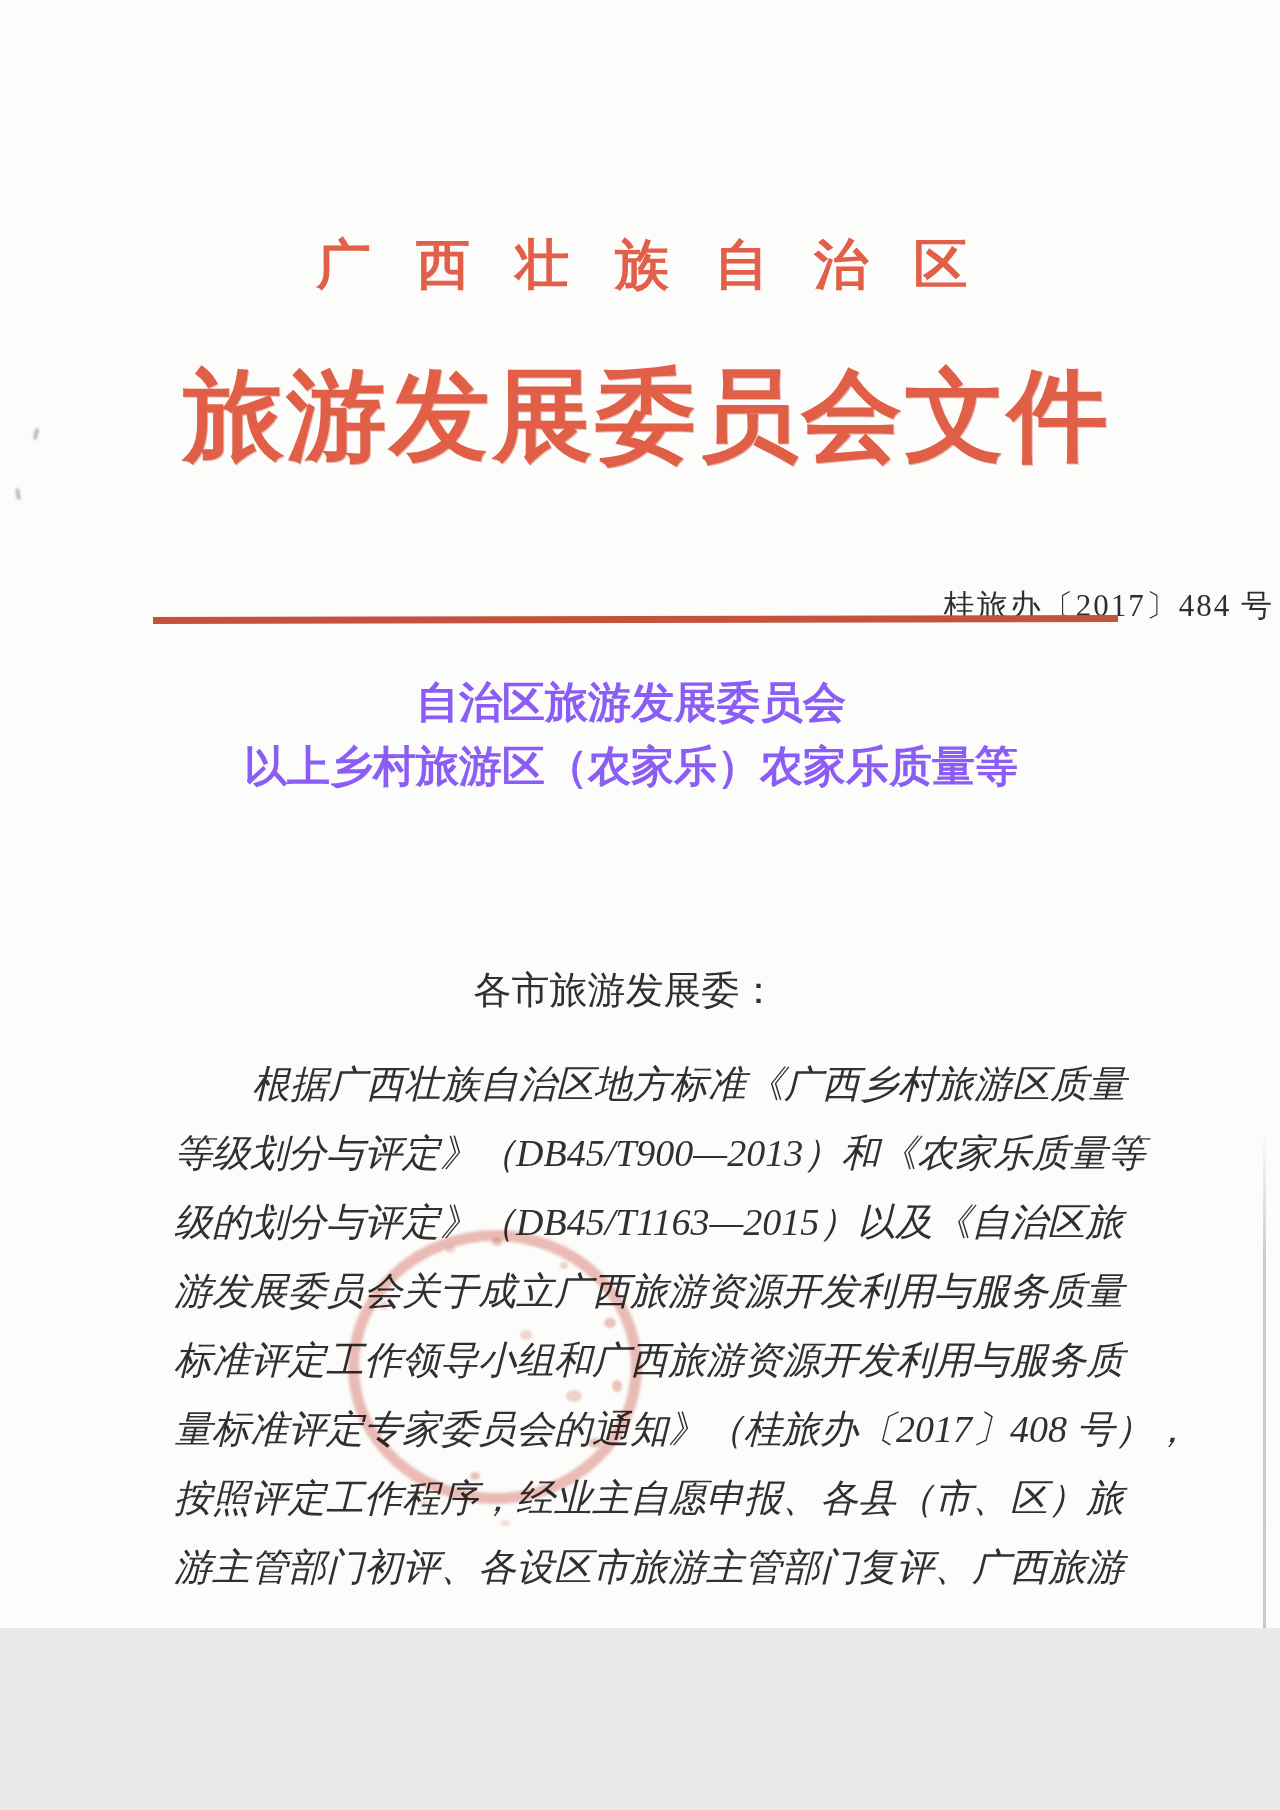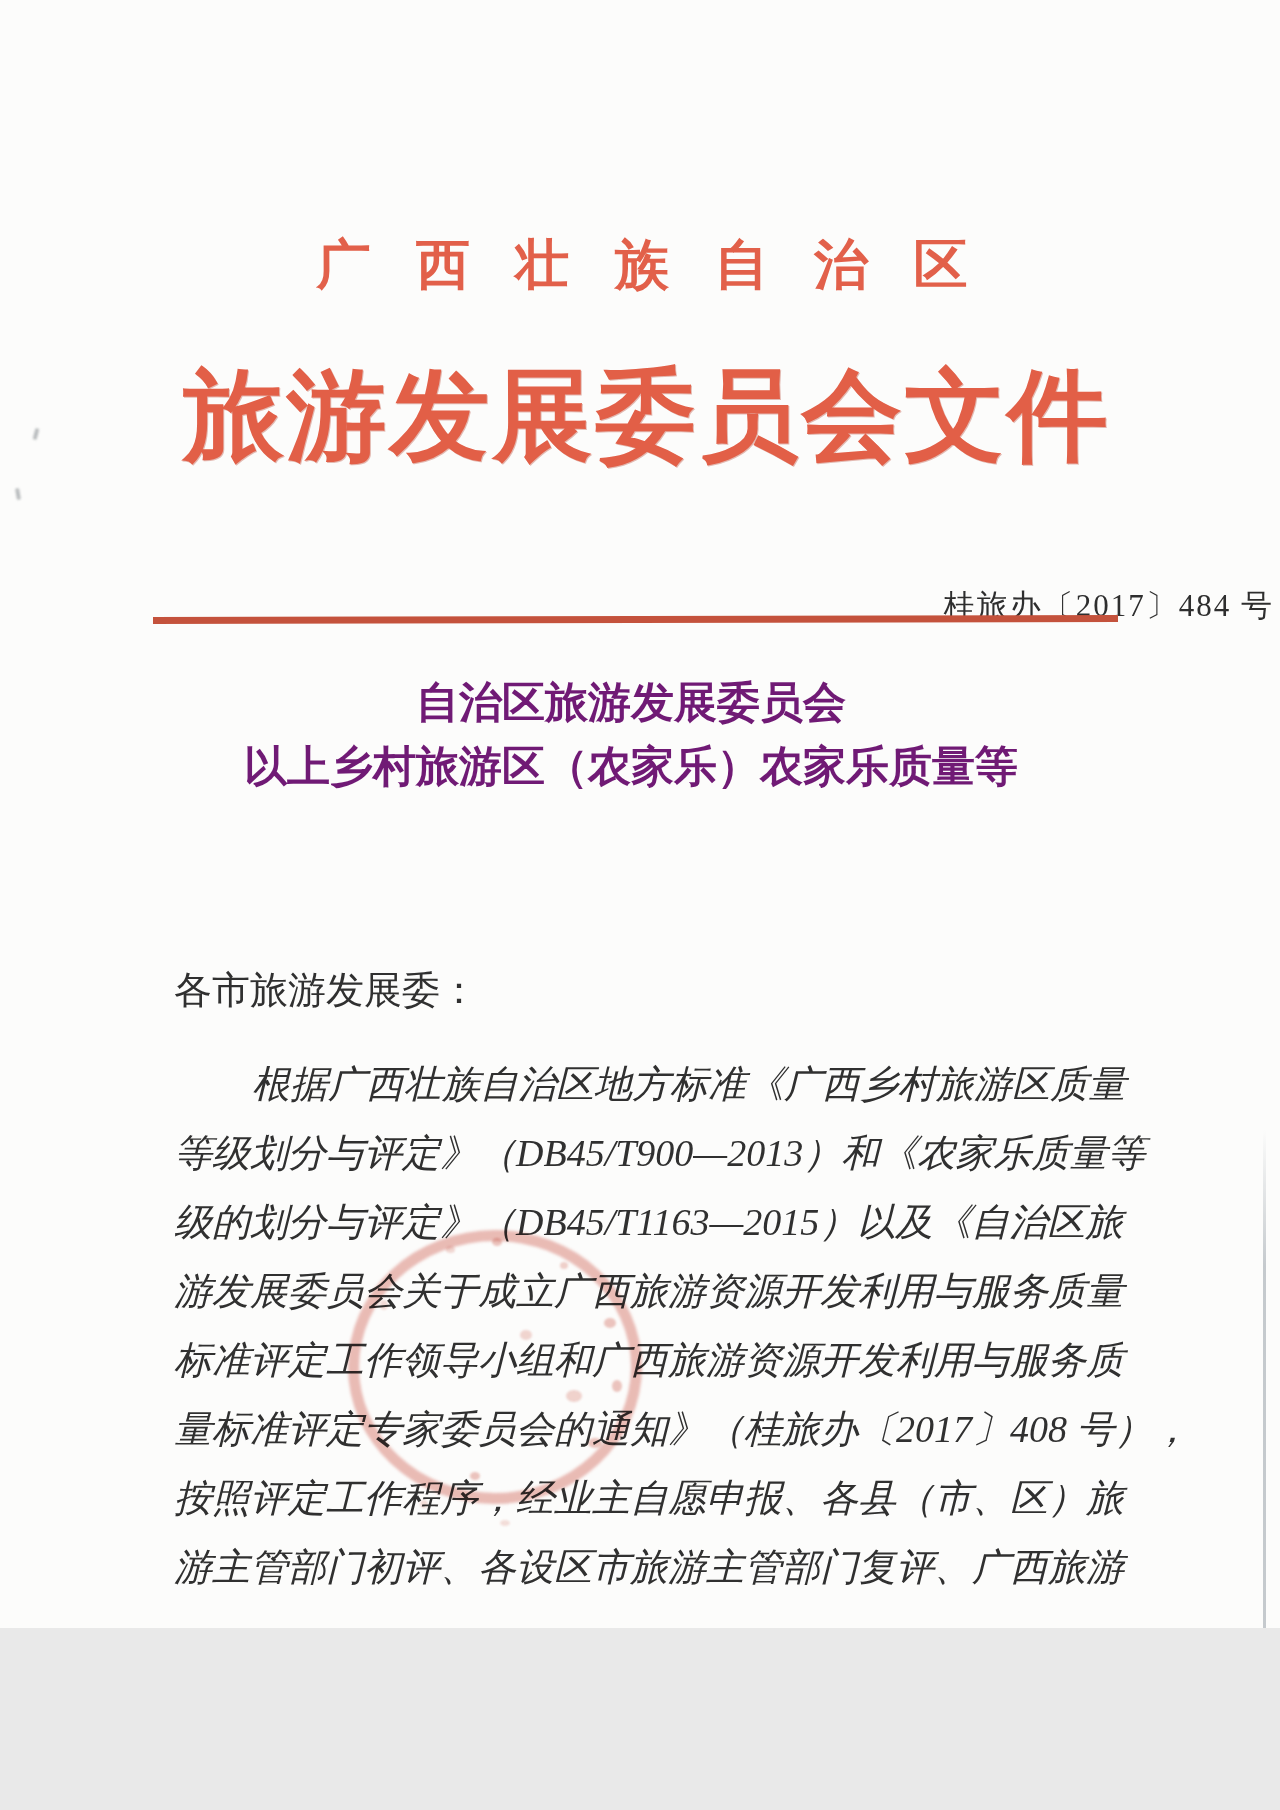--- a/index.html
+++ b/index.html
@@ -24,28 +24,28 @@
     position:absolute;top:556px;left:0;width:1274px;text-align:right;
     font-size:31px;color:#2e2e2e;letter-spacing:2px;line-height:40px;margin-top:30px;
   }
   .rule{
     position:absolute;left:153px;top:616px;width:965px;height:7px;
     background:#c4523c;transform:rotate(-0.12deg);
   }
   
   .title{
     position:absolute;top:671px;left:0;width:1262px;text-align:center;
-    color:#701a75;font-weight:bold;font-size:43px;line-height:64px;
+    color:#8b5cf6;font-weight:bold;font-size:43px;line-height:64px;
   }
   
   .body-block{
     position:absolute;left:174px;top:964px;width:903px;
     font-size:38px;color:#303030;
   }
-  .salutation{height:86px;line-height:52px;text-align:left;}
+  .salutation{height:86px;line-height:52px;text-align:center;}
   .bline{
     height:69px;line-height:69px;
     text-align:justify;text-align-last:justify;
     white-space:nowrap;overflow:visible;font-style:italic;
   }
   .indent{padding-left:78px;}
   
   .seal{
     position:absolute;left:348px;top:1230px;width:272px;height:252px;
     border:11px solid rgba(198,62,44,0.34);border-radius:50%;

